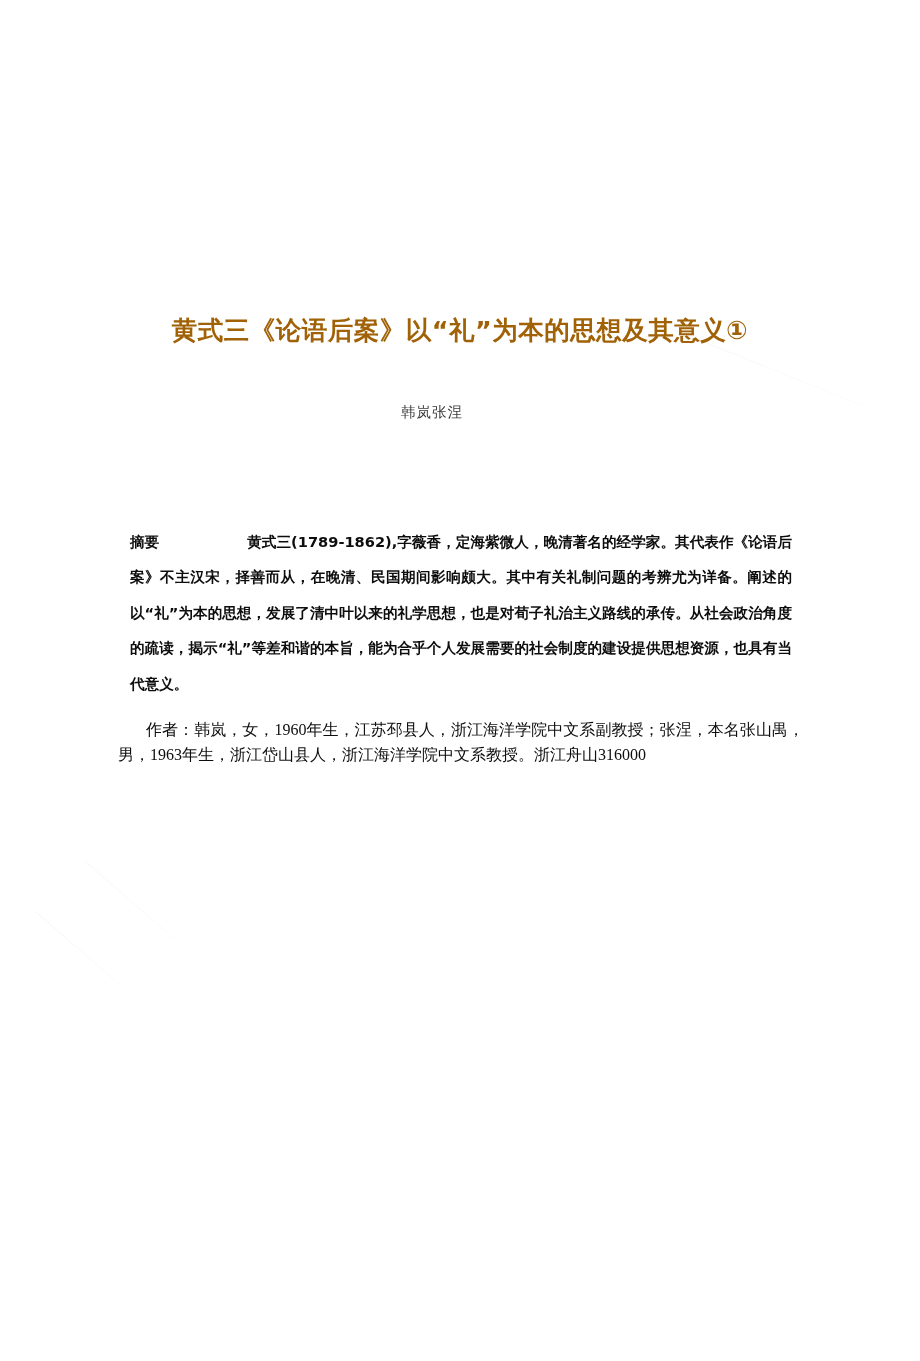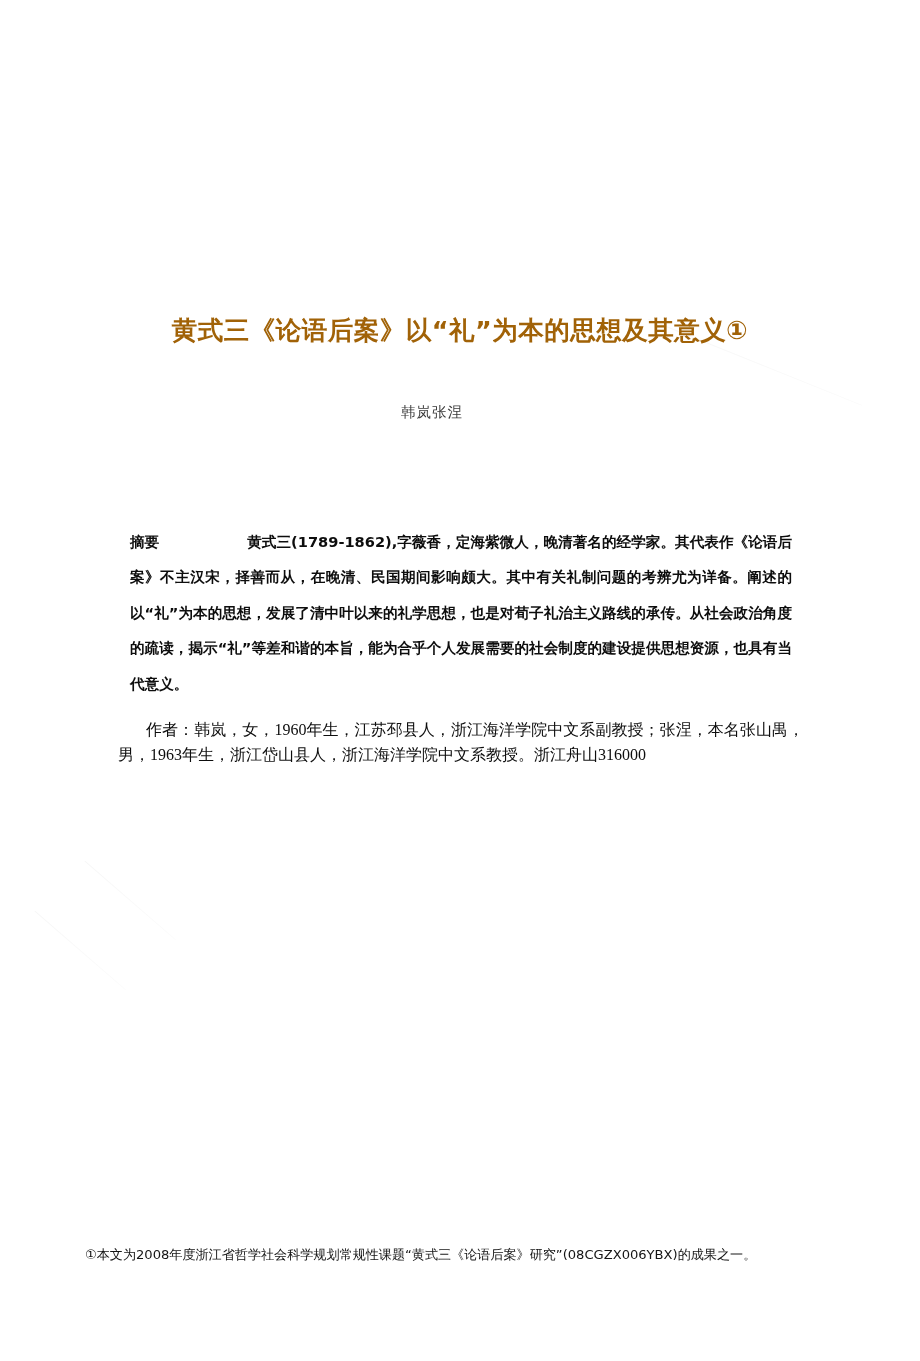--- a/index.html
+++ b/index.html
@@ -148,17 +148,14 @@
     <p class="abstract">
       <span class="label">摘要</span><span>黄式三(1789-1862),字薇香，定海紫微人，晚清著名的经学家。其代表作《论语后案》不主汉宋，择善而从，在晚清、民国期间影响颇大。其中有关礼制问题的考辨尤为详备。阐述的以“礼”为本的思想，发展了清中叶以来的礼学思想，也是对荀子礼治主义路线的承传。从社会政治角度的疏读，揭示“礼”等差和谐的本旨，能为合乎个人发展需要的社会制度的建设提供思想资源，也具有当代意义。</span>
     </p>
 
 
     <p class="bio">作者：韩岚，女，1960年生，江苏邳县人，浙江海洋学院中文系副教授；张涅，本名张山禺，男，1963年生，浙江岱山县人，浙江海洋学院中文系教授。浙江舟山316000</p>
 
   </div>
 
 
-  <div class="footnote">
-    <p>①本文为2008年度浙江省哲学社会科学规划常规性课题“黄式三《论语后案》研究”(08CGZX006YBX)的成果之一。</p>
-  </div>
 
 </div>
 
 </body></html>

